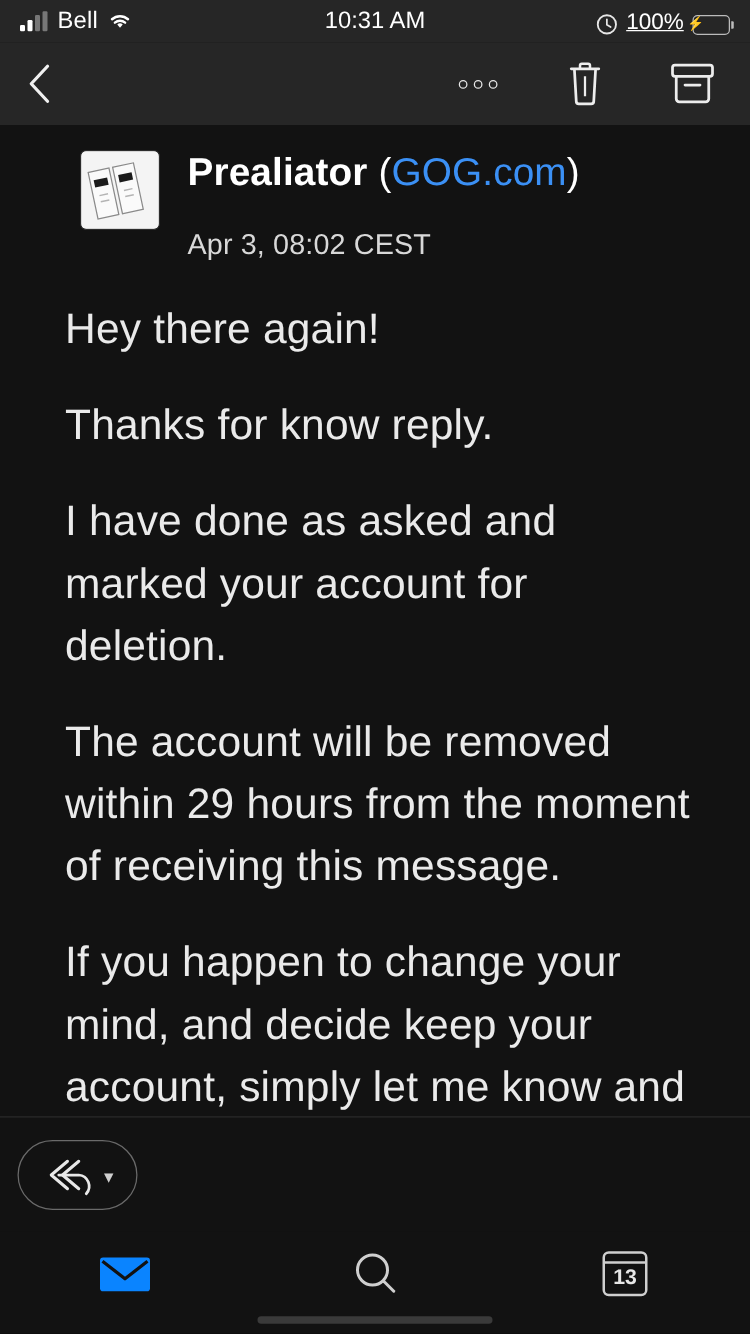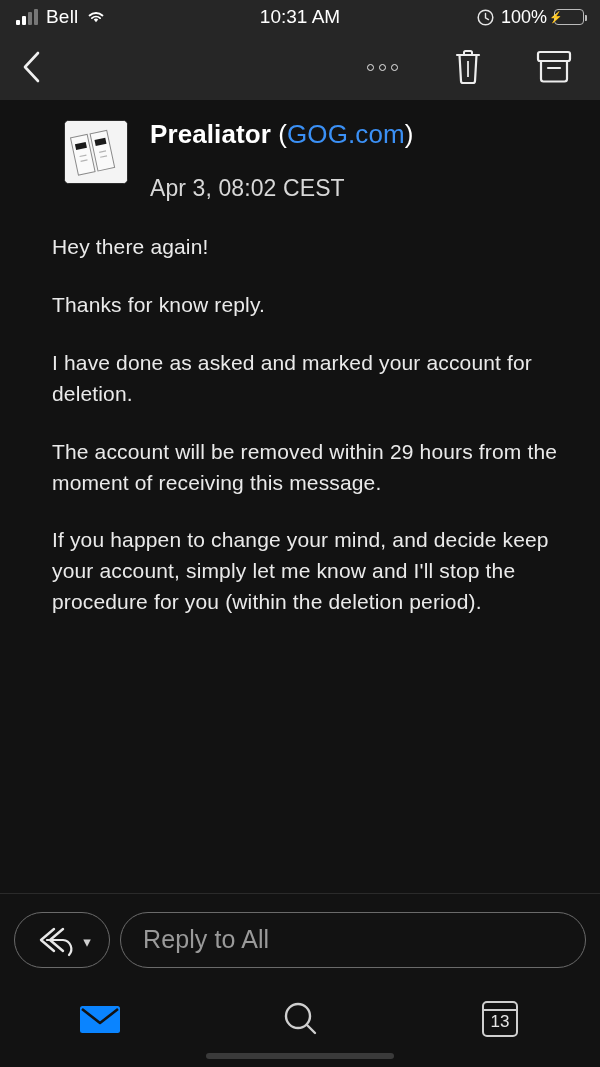--- a/index.html
+++ b/index.html
@@ -59,24 +59,25 @@
     position: absolute;
     left: 0; right: 0;
     text-align: center;
     font-size: 19px;
     font-weight: 500;
     pointer-events: none;
   }
   .status-right {
     margin-left: auto;
     display: flex;
-    align-items: center;
+    align-items: flex-end;
     gap: 7px;
     font-size: 18px;
     z-index: 2;
+    text-decoration: underline;
   }
   .alarm-ic { width: 17px; height: 17px; }
   .battery {
     width: 30px; height: 16px;
     border: 1.6px solid #bbb;
     border-radius: 4px;
     position: relative;
     padding: 1.6px;
   }
   .battery::after {
@@ -158,38 +159,38 @@
     border-radius: 5px;
     background: #f2f2f2;
     overflow: hidden;
     border: 1px solid #2c2c2c;
   }
   .avatar svg { display: block; }
   .sender-text {
     margin-left: 86px;
   }
   .sender-line {
-    font-size: 26px;
+    font-size: 31px;
     color: #fff;
     line-height: 1.28;
     letter-spacing: 0.1px;
   }
   .sender-name { font-weight: bold; }
   .sender-domain { color: #3b90f5; }
   .sender-paren { color: #fff; }
   .date-line {
     font-size: 23px;
     color: #d8d8d8;
     margin-top: 24px;
     letter-spacing: 0.1px;
   }
   .body-text {
     padding: 30px 42px 0 52px;
     color: #eaeaea;
-    font-size: 21px;
+    font-size: 34px;
     line-height: 1.47;
     letter-spacing: 0.15px;
   }
   .body-text p { margin: 0 0 27px 0; }
   .body-text p:last-child { margin-bottom: 0; }
 
   
   .reply-bar {
     flex: 0 0 auto;
     height: 92px;
@@ -241,20 +242,21 @@
     background: #121212;
     display: flex;
     align-items: center;
     justify-content: space-around;
     padding-bottom: 14px;
   }
   .tab-item {
     width: 100px; height: 56px;
     display: flex; align-items: center; justify-content: center;
     cursor: pointer;
+    font-weight: bold;
   }
   .cal-icon {
     width: 36px; height: 36px;
     border: 2.4px solid #cfcfcf;
     border-radius: 5px;
     display: flex;
     align-items: center;
     justify-content: center;
     position: relative;
     padding-top: 5px;
@@ -384,23 +386,20 @@
 
   <div class="reply-bar">
     <div class="reply-btn">
       <svg width="46" height="34" viewBox="0 0 46 34">
         <path d="M21 6 L8 17 L21 28" stroke="#e8e8e8" stroke-width="2.4" fill="none" stroke-linecap="round" stroke-linejoin="round"></path>
         <path d="M30 6 L17 17 L30 28" stroke="#e8e8e8" stroke-width="2.4" fill="none" stroke-linecap="round" stroke-linejoin="round"></path>
         <path d="M14 17 H30 A9 9 0 0 1 36 32" stroke="#e8e8e8" stroke-width="2.2" fill="none" stroke-linecap="round"></path>
       </svg>
       <span class="caret">▾</span>
     </div>
-    <div class="reply-field">
-      <span>Reply to All</span>
-    </div>
   </div>
 
   <div class="tab-bar">
     <div class="tab-item">
       <svg width="44" height="34" viewBox="0 0 44 34">
         <rect x="2" y="4" width="40" height="27" rx="2.5" fill="#0a84ff"></rect>
         <path d="M4 7 L22 21 L40 7" stroke="#121212" stroke-width="2.6" fill="none" stroke-linejoin="round"></path>
       </svg>
     </div>
     <div class="tab-item">

